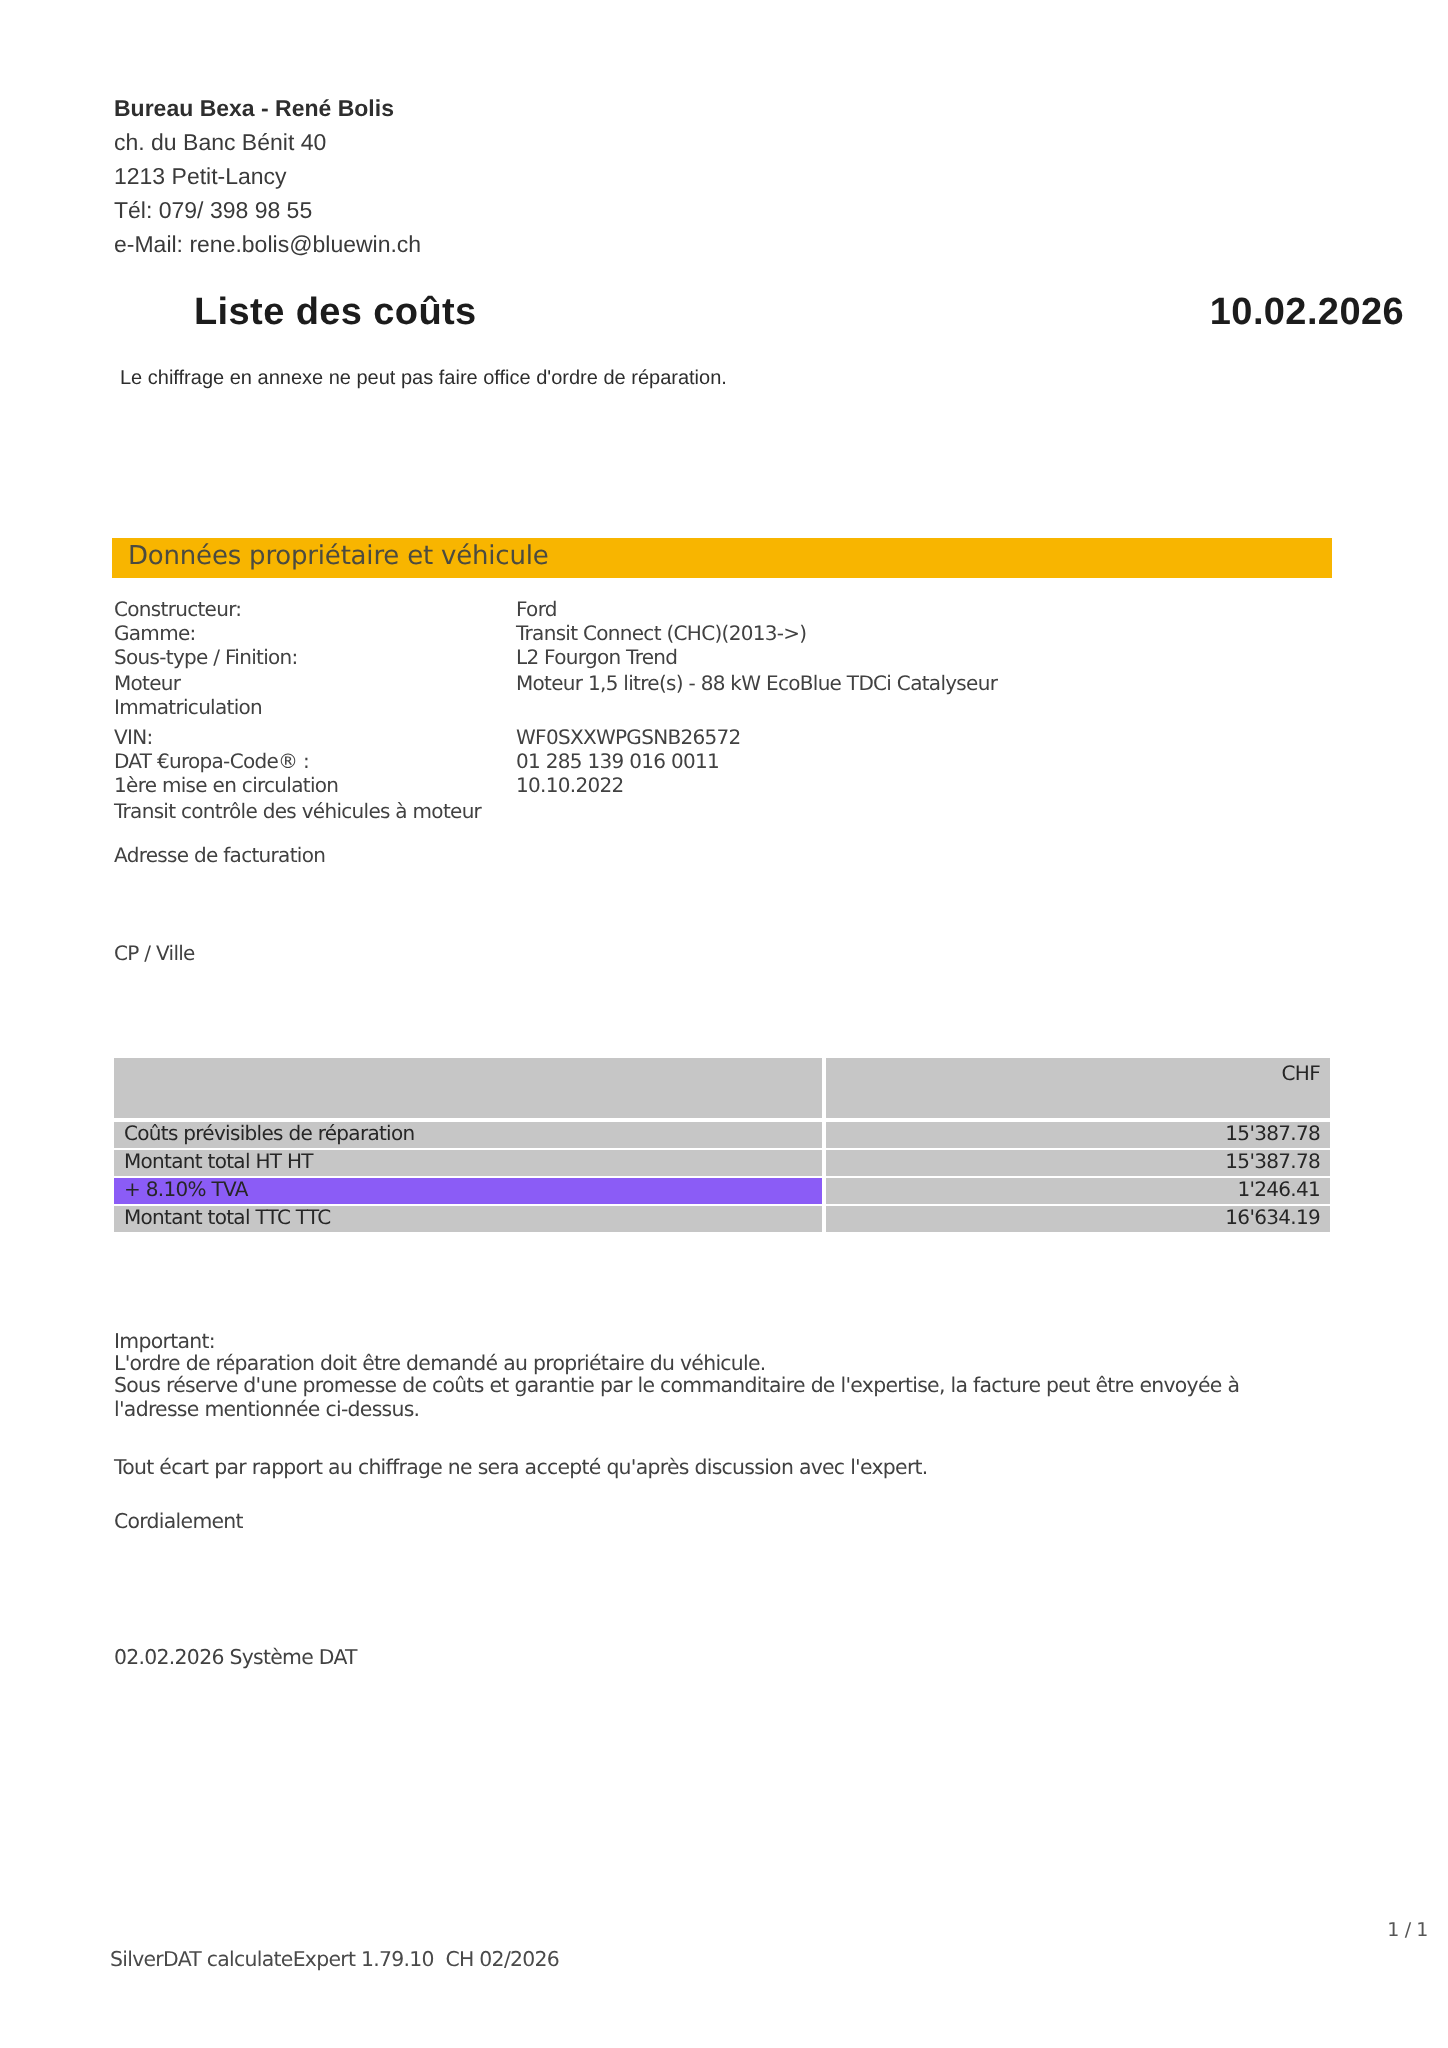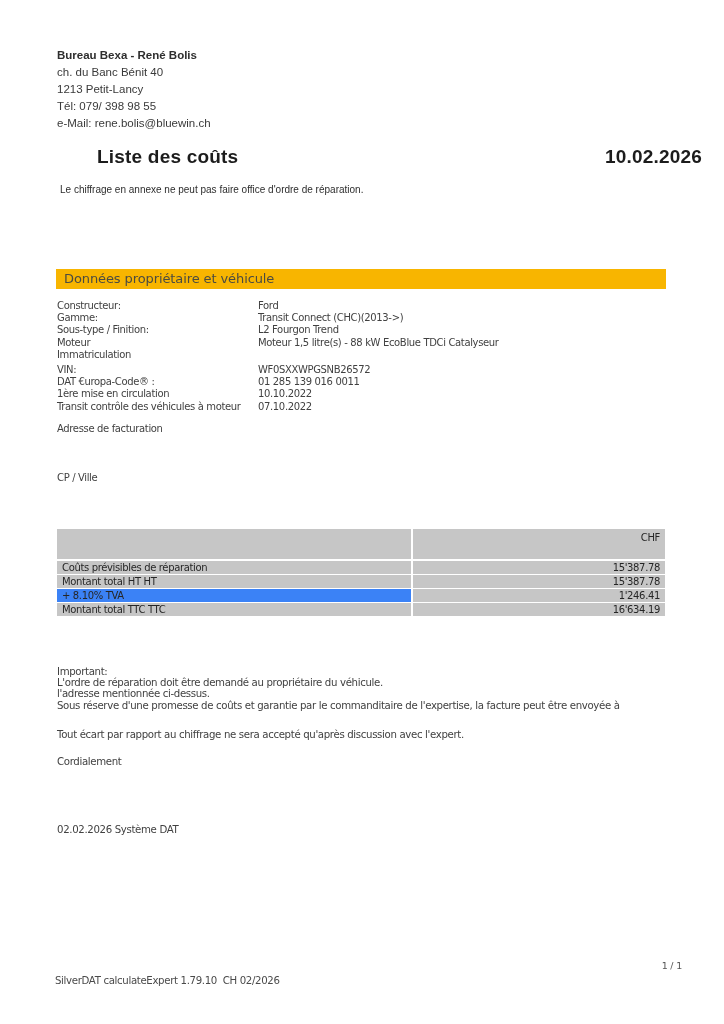--- a/index.html
+++ b/index.html
@@ -43,21 +43,21 @@
   .cell-val{flex:1;text-align:right;padding-right:5px;white-space:nowrap;}
   
   .important{position:absolute;left:57px;top:666px;width:620px;
              font-size:10.2px;line-height:11.2px;letter-spacing:-0.35px;color:#414141;}
   .important .para-gap{margin-top:18px;}
   .important .closing-gap{margin-top:16px;}
   
   .sysdate{position:absolute;left:57px;top:824px;font-size:10.2px;
            letter-spacing:-0.35px;color:#414141;}
   
-  .page-num{position:absolute;right:79px;top:960px;font-size:9.5px;color:#555555;
+  .page-num{position:absolute;right:47px;top:960px;font-size:9.5px;color:#555555;
             letter-spacing:-0.2px;margin-left:28px;}
   .footer-left{position:absolute;left:55px;top:975px;font-size:10.2px;color:#4a4a4a;
                letter-spacing:-0.35px;white-space:pre;}
 </style>
 </head>
 <body>
 
 <div class="page">
 
   <div class="sender">
@@ -107,56 +107,55 @@
     <div class="info-row">
       <span class="info-label">DAT €uropa-Code® :</span>
       <span class="info-value">01 285 139 016 0011</span>
     </div>
     <div class="info-row">
       <span class="info-label">1ère mise en circulation</span>
       <span class="info-value">10.10.2022</span>
     </div>
     <div class="info-row">
       <span class="info-label">Transit contrôle des véhicules à moteur</span>
-      <span class="info-value">07.10.2022</span>
     </div>
     <div class="billing">Adresse de facturation</div>
     <div class="city">CP / Ville</div>
   </div>
 
   <div class="cost-table">
     <div class="t-row t-head">
       <span class="cell cell-label" style="background: rgb(198, 198, 198);"></span>
       <span class="cell cell-val" style="background: rgb(198, 198, 198);">CHF</span>
     </div>
     <div class="t-body">
       <div class="t-row">
         <span class="cell cell-label" style="background: rgb(198, 198, 198);">Coûts prévisibles de réparation</span>
         <span class="cell cell-val" style="background: rgb(198, 198, 198);">15'387.78</span>
       </div>
       <div class="t-row">
         <span class="cell cell-label" style="background: rgb(198, 198, 198);">Montant total HT HT</span>
         <span class="cell cell-val" style="background: rgb(198, 198, 198);">15'387.78</span>
       </div>
       <div class="t-row">
-        <span class="cell cell-label" style="background: #3b82f6;">+ 8.10% TVA</span>
+        <span class="cell cell-label" style="background: #8b5cf6;">+ 8.10% TVA</span>
         <span class="cell cell-val" style="background: rgb(198, 198, 198);">1'246.41</span>
       </div>
       <div class="t-row">
         <span class="cell cell-label" style="background: rgb(198, 198, 198);">Montant total TTC TTC</span>
         <span class="cell cell-val" style="background: rgb(198, 198, 198);">16'634.19</span>
       </div>
     </div>
   </div>
 
   <div class="important">
     <div>Important:</div>
     <div>L'ordre de réparation doit être demandé au propriétaire du véhicule.</div>
+    <div>Sous réserve d'une promesse de coûts et garantie par le commanditaire de l'expertise, la facture peut être envoyée à</div>
     <div>l'adresse mentionnée ci-dessus.</div>
-    <div>Sous réserve d'une promesse de coûts et garantie par le commanditaire de l'expertise, la facture peut être envoyée à</div>
     <div class="para-gap">Tout écart par rapport au chiffrage ne sera accepté qu'après discussion avec l'expert.</div>
     <div class="closing-gap">Cordialement</div>
   </div>
 
   <div class="sysdate">02.02.2026 Système DAT</div>
 
   <div class="page-num">1 / 1</div>
   <div class="footer-left">SilverDAT calculateExpert 1.79.10  CH 02/2026</div>
 
 </div>

